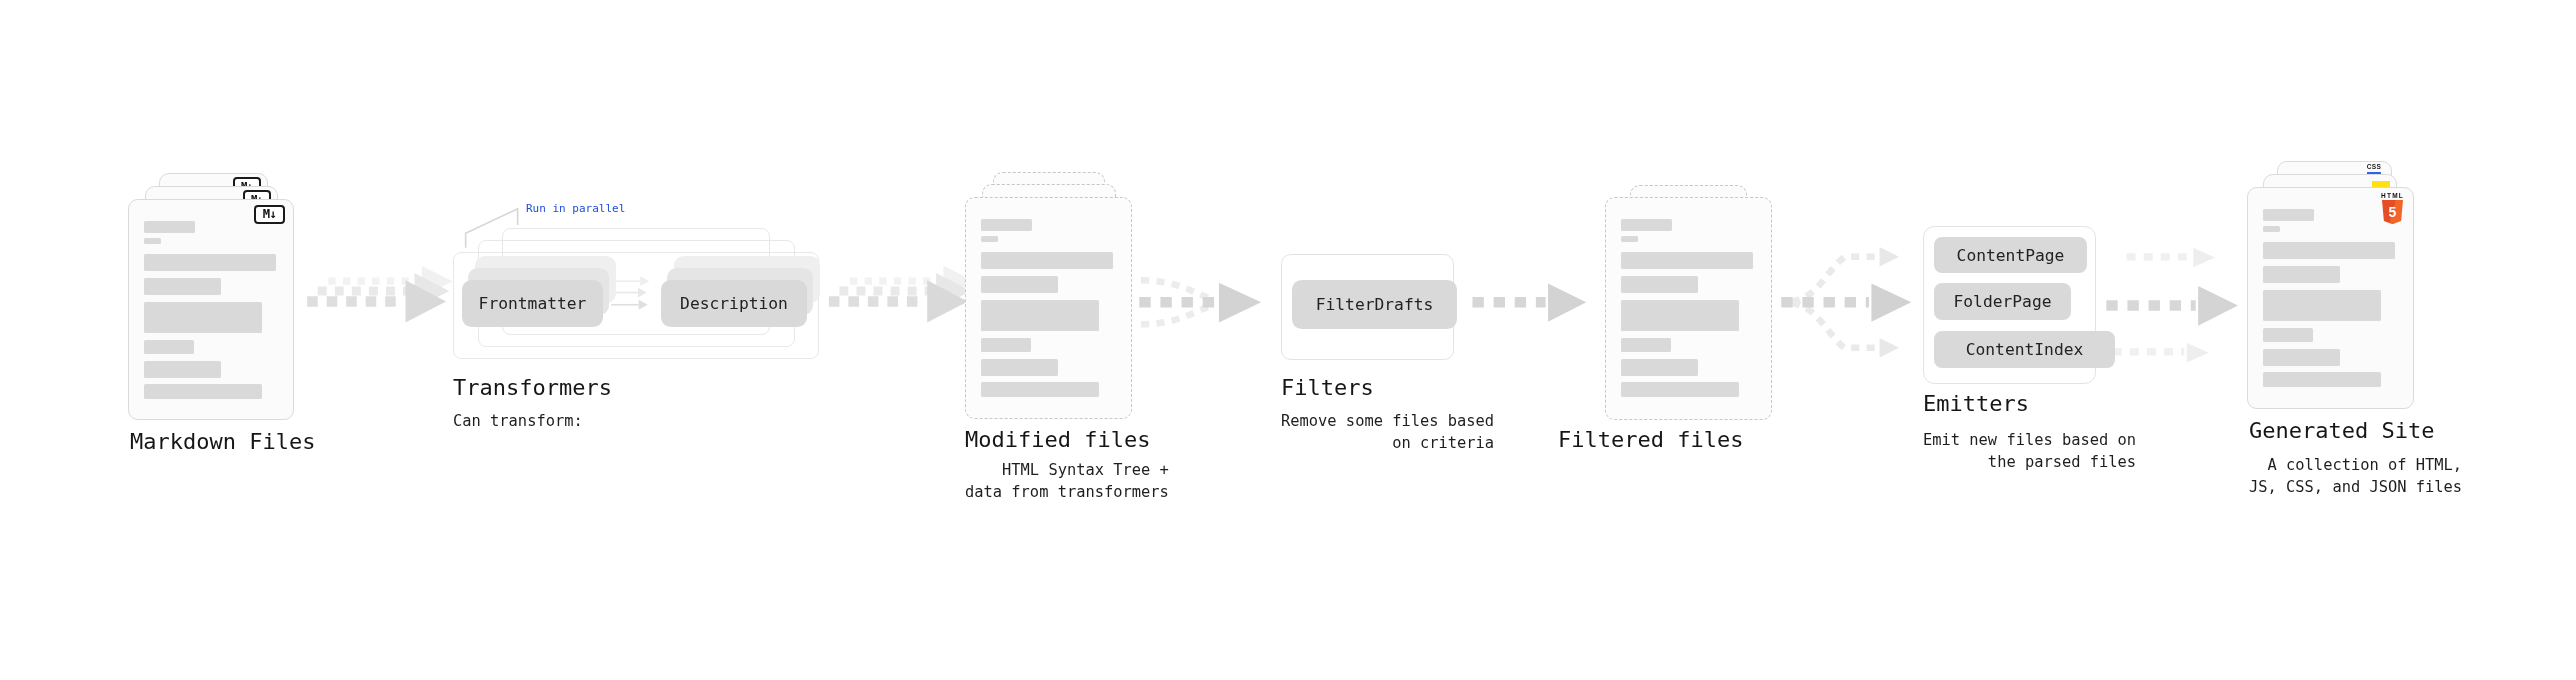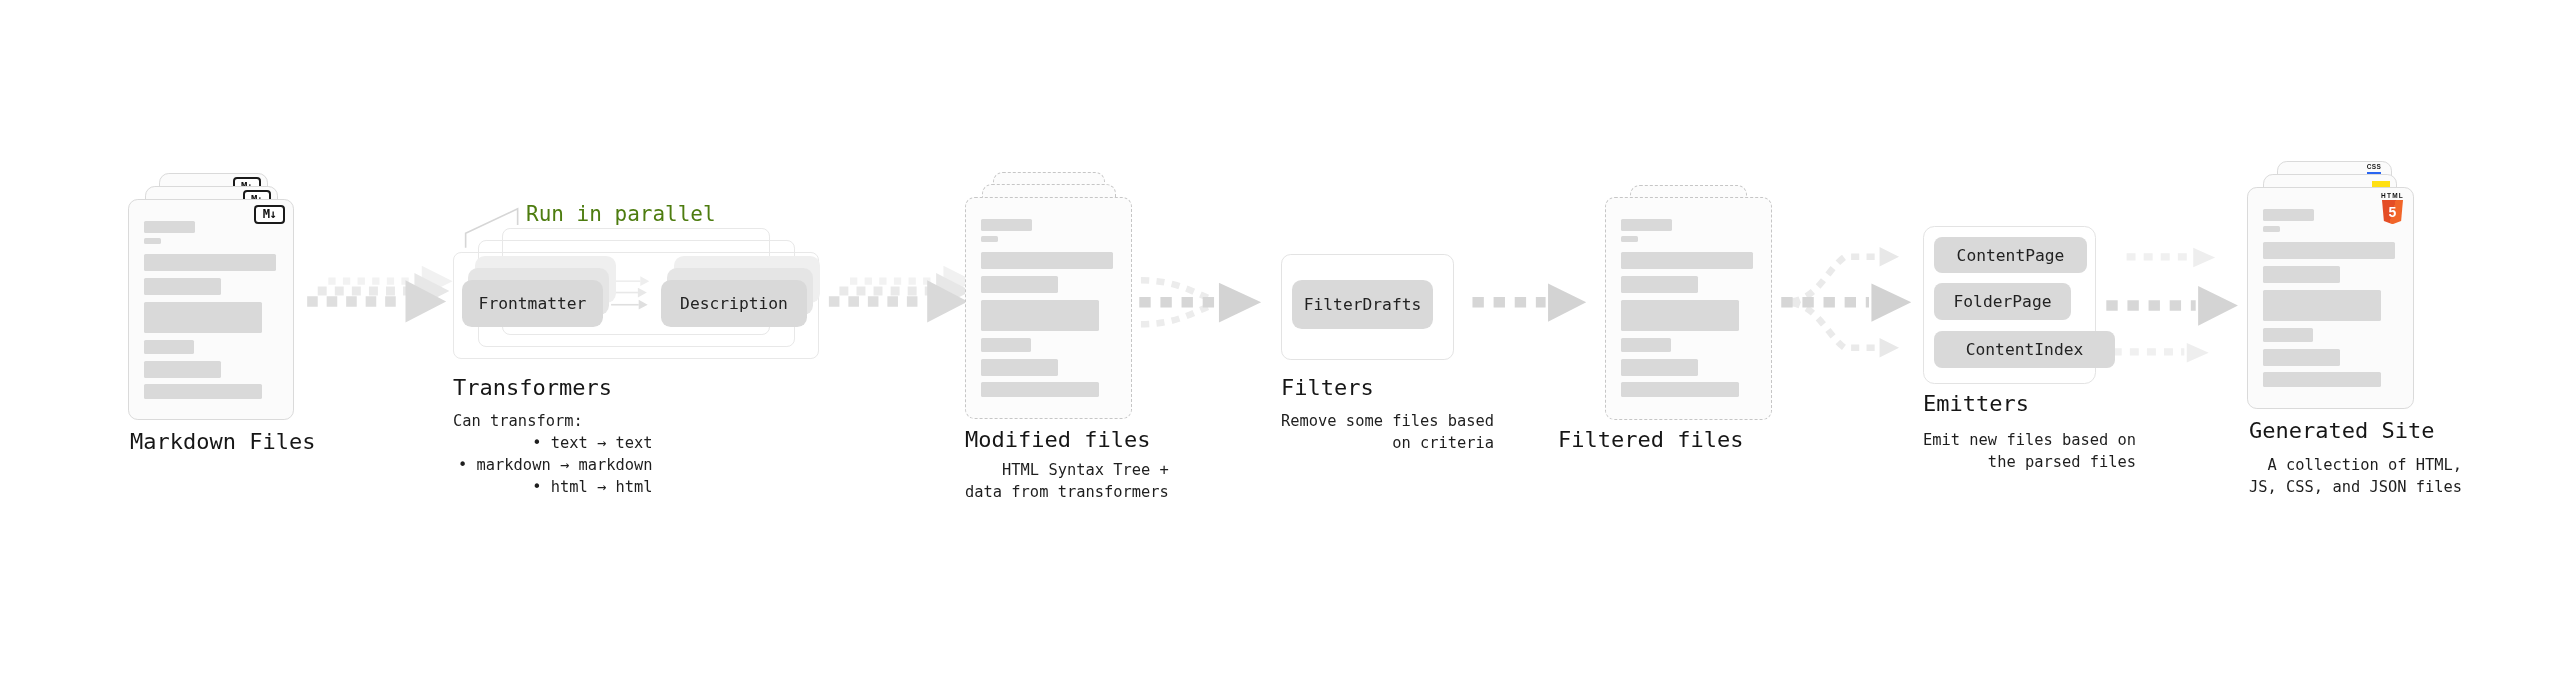--- a/index.html
+++ b/index.html
@@ -47,21 +47,21 @@
   
   .pill{position:absolute;background:#d9d9d9;border-radius:9.8px;display:flex;align-items:center;justify-content:center;
     font-size:16.3px;color:#222;z-index:4;white-space:nowrap;}
   .pill.ghost1{background:#e5e5e5;z-index:3;}
   .pill.ghost2{background:#efefef;z-index:3;}
   .pill.small{border-radius:8.1px;}
 
   
   .stage-title{position:absolute;font-size:22px;color:#161616;white-space:nowrap;z-index:5;}
   .stage-desc{position:absolute;font-size:15.4px;line-height:22px;color:#1e1e1e;white-space:nowrap;z-index:5;text-align:right;}
-  .note{position:absolute;font-size:21px;color:#4d7c0f;white-space:nowrap;z-index:5;}
+  .note{position:absolute;font-size:11px;color:#1d4ed8;white-space:nowrap;z-index:5;}
 </style>
 </head>
 <body>
 
 <div id="canvas">
 
   <svg id="arrows" width="2576" height="681" viewBox="0 0 3170 838">
     <defs>
       <g id="flow-arrow">
         <g transform="translate(26,-25)">
@@ -166,25 +166,20 @@
     </div>
 
   <div class="pill ghost2" style="left:674px;top:256px;width:146px;height:47px;"></div>
   <div class="pill ghost1" style="left:667px;top:268px;width:146px;height:47px;"></div>
   <div class="pill" style="left:661px;top:280px;width:146px;height:47px;">
       <span>Description</span>
     </div>
 
   <div class="stage-title" style="left:453px;top:375px;">Transformers</div>
   <div class="stage-desc" style="left:453px;top:410px;">Can transform:</div>
-  <div class="stage-desc" style="left:458px;top:432px;">
-    <div>• text → text</div>
-    <div>• markdown → markdown</div>
-    <div>• html → html</div>
-  </div>
 
   <div class="card dashed" style="left:993px;top:172px;width:112px;height:222px;"></div>
   <div class="card dashed" style="left:982px;top:184px;width:134px;height:222px;"></div>
   <div class="card dashed" style="left:965px;top:197px;width:167px;height:222px;">
     <div class="flines">
       <i class="fl t"></i>
       <i class="fl y"></i>
       <i class="fl a"></i>
       <i class="fl b2"></i>
       <i class="fl c"></i>
@@ -193,21 +188,21 @@
       <i class="fl f"></i>
     </div>
   </div>
   <div class="stage-title" style="left:965px;top:427px;">Modified files</div>
   <div class="stage-desc" style="left:965px;top:459px;">
     <div>HTML Syntax Tree +</div>
     <div>data from transformers</div>
   </div>
 
   <div class="outline" style="left:1281px;top:254px;width:173px;height:106px;"></div>
-  <div class="pill" style="left:1292px;top:280px;width:141px;height:49px;">
+  <div class="pill" style="left:1292px;top:280px;width:165px;height:49px;">
       <span>FilterDrafts</span>
     </div>
   <div class="stage-title" style="left:1281px;top:375px;">Filters</div>
   <div class="stage-desc" style="left:1281px;top:410px;">
     <div>Remove some files based</div>
     <div>on criteria</div>
   </div>
 
   <div class="card dashed" style="left:1630px;top:185px;width:117px;height:223px;"></div>
   <div class="card dashed" style="left:1605px;top:197px;width:167px;height:223px;">

